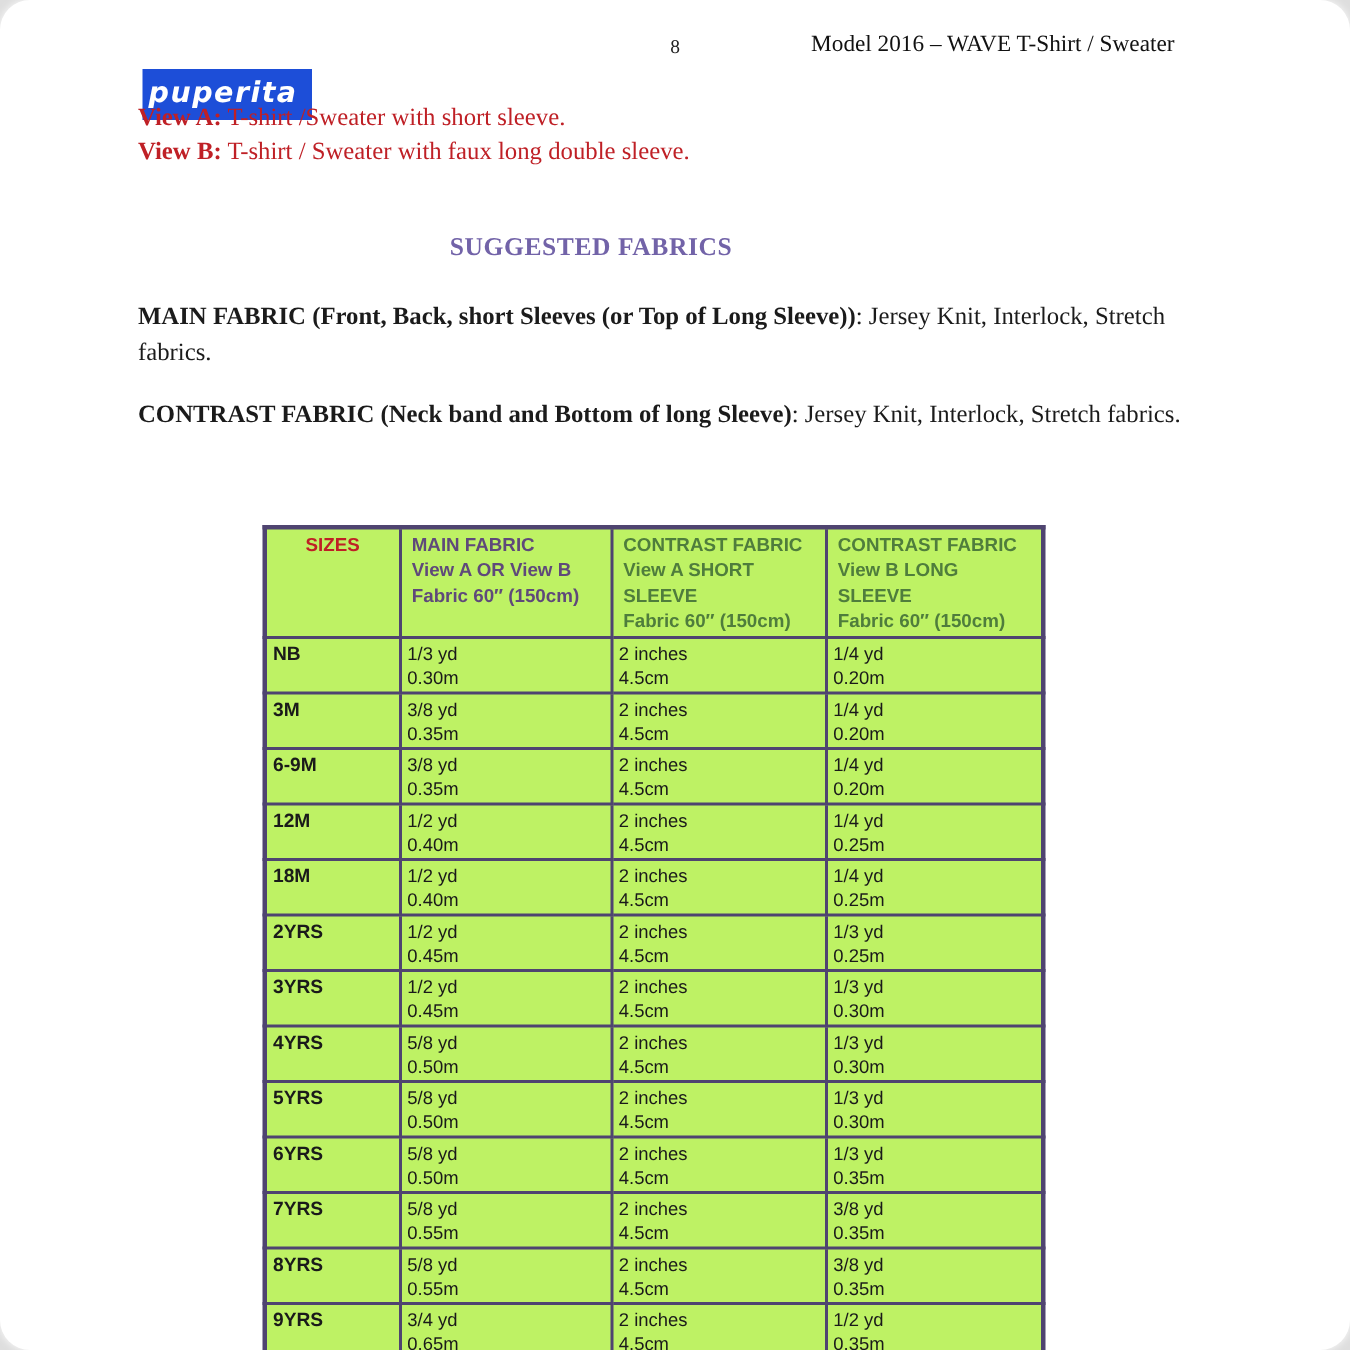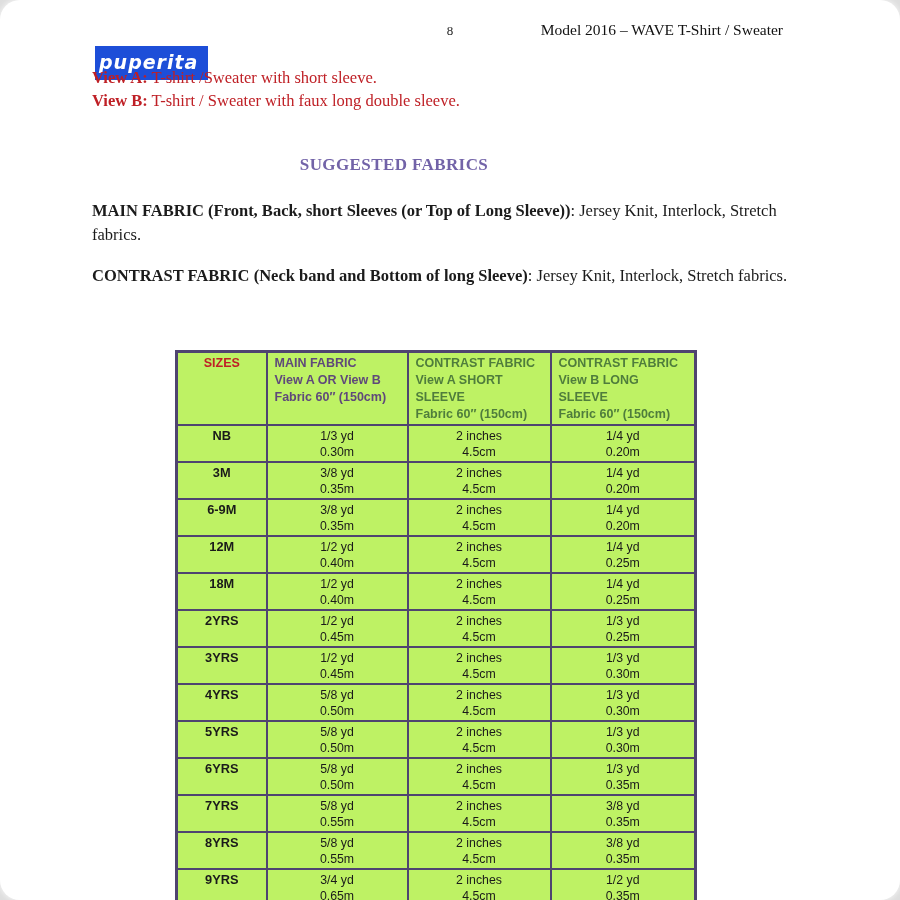--- a/index.html
+++ b/index.html
@@ -70,21 +70,21 @@
   }
   .fabric-table th{
     text-align:left;padding-left:7px;
     font-size:12.5px;line-height:17px;font-weight:bold;
     height:52px;
   }
   .fabric-table th.sizes-h{text-align:center;color:#bf2026;padding-left:4px;}
   .fabric-table th.main-h{color:#5f497a;}
   .fabric-table th.contrast-h{color:#4f7d3c;margin-left:44px;}
   .fabric-table td{
-    text-align:center;font-size:12.3px;line-height:16px;
+    font-size:12.3px;line-height:16px;
     height:30px;color:#1a1a1a;
   }
   .fabric-table td.size-cell{font-weight:bold;font-size:12.8px;}
   .hline{display:block;}
 </style>
 </head>
 <body>
 
 <div class="page">
 

